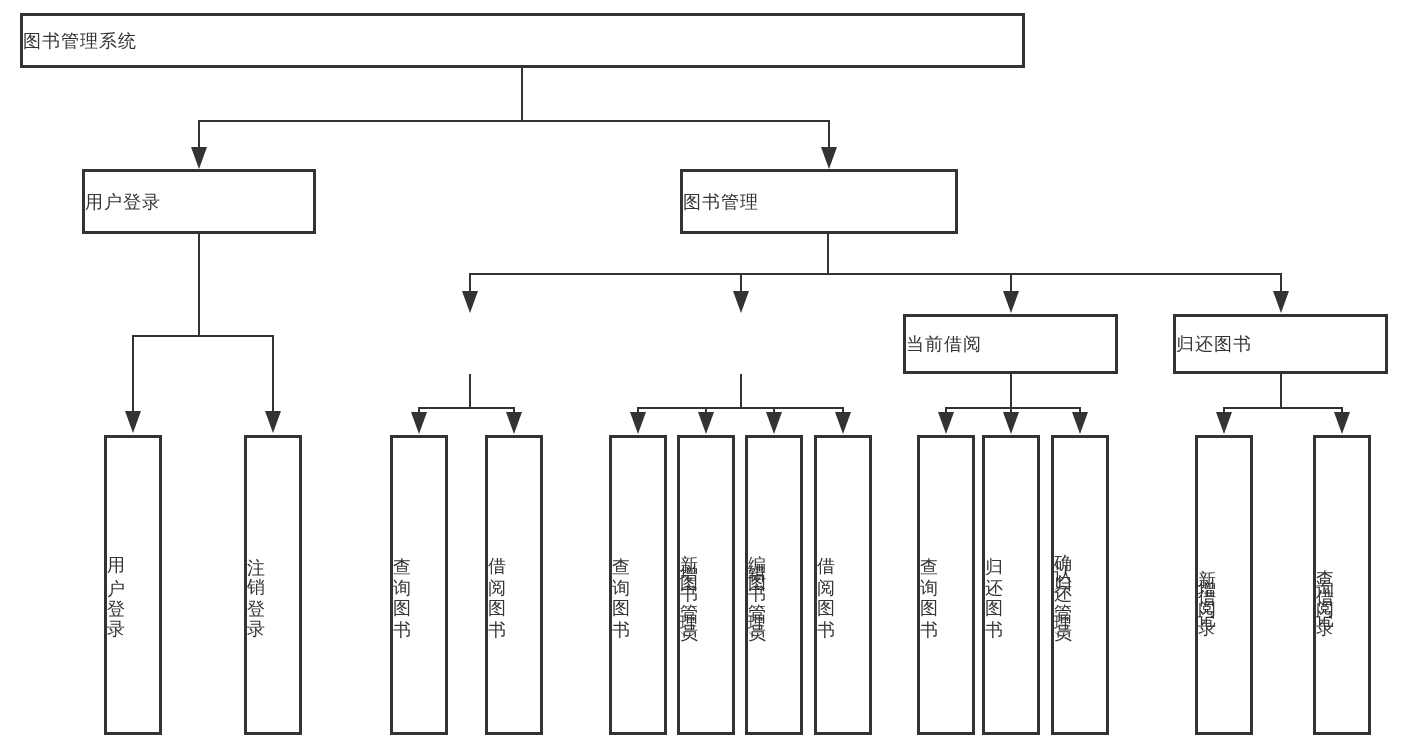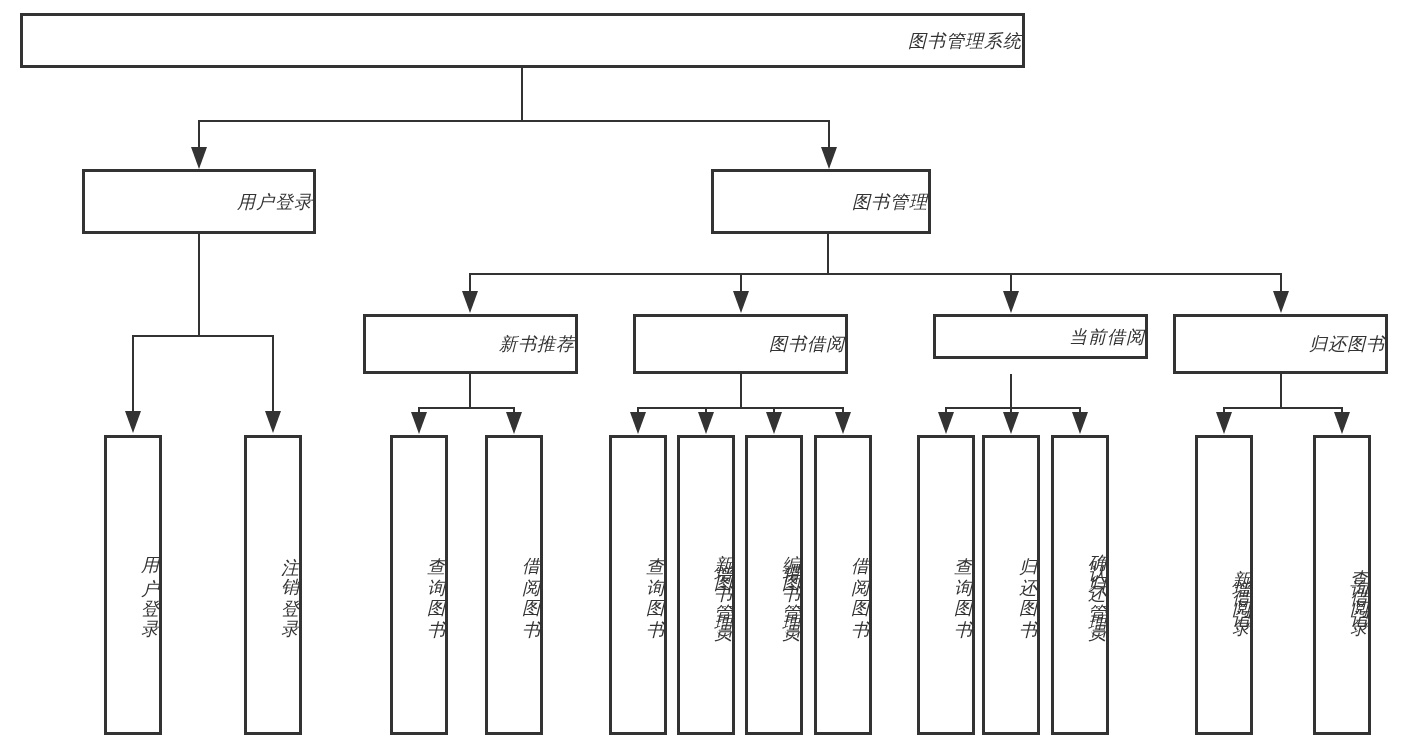--- a/index.html
+++ b/index.html
@@ -9,21 +9,21 @@
     --bg:#ffffff;
   }
   html,body{margin:0;padding:0;background:var(--bg);}
   .stage{
     position:relative;width:1405px;height:747px;background:var(--bg);
     font-family:"Liberation Sans","DejaVu Sans",sans-serif;color:var(--text);
     overflow:hidden;
   }
   .node{
     position:absolute;box-sizing:border-box;border:3px solid var(--line);
-    background:var(--bg);display:flex;align-items:center;justify-content:flex-end;font-style:italic;
+    background:var(--bg);display:flex;align-items:center;justify-content:flex-start;
   }
   .lbl{font-size:18px;letter-spacing:1px;white-space:nowrap;}
   .vlbl{
     writing-mode:vertical-rl;text-orientation:mixed;
     font-size:18px;line-height:1;letter-spacing:10px;white-space:nowrap;
   }
   .vlbl.wide{letter-spacing:21px;}
   .ln{position:absolute;background:var(--line);}
   .arw{
     position:absolute;width:0;height:0;
@@ -41,33 +41,27 @@
 <div class="stage">
 
   <div class="node" style="left:20px;top:13px;width:1005px;height:55px">
     <span class="lbl">图书管理系统</span>
   </div>
 
   <div class="node" style="left:82px;top:169px;width:234px;height:65px">
     <span class="lbl">用户登录</span>
   </div>
 
-  <div class="node" style="left:711px;top:169px;width:220px;height:65px">
+  <div class="node" style="left:680px;top:169px;width:278px;height:65px">
     <span class="lbl">图书管理</span>
   </div>
 
-  <div class="node" style="left:363px;top:314px;width:215px;height:60px">
-    <span class="lbl">新书推荐</span>
-  </div>
 
-  <div class="node" style="left:633px;top:314px;width:215px;height:60px">
-    <span class="lbl">图书借阅</span>
-  </div>
 
-  <div class="node" style="left:933px;top:314px;width:215px;height:45px">
+  <div class="node" style="left:903px;top:314px;width:215px;height:60px">
     <span class="lbl">当前借阅</span>
   </div>
 
   <div class="node" style="left:1173px;top:314px;width:215px;height:60px">
     <span class="lbl">归还图书</span>
   </div>
 
   <div class="node" style="left:104px;top:435px;width:58px;height:300px">
     <span class="vlbl wide">用户登录</span>
   </div>

